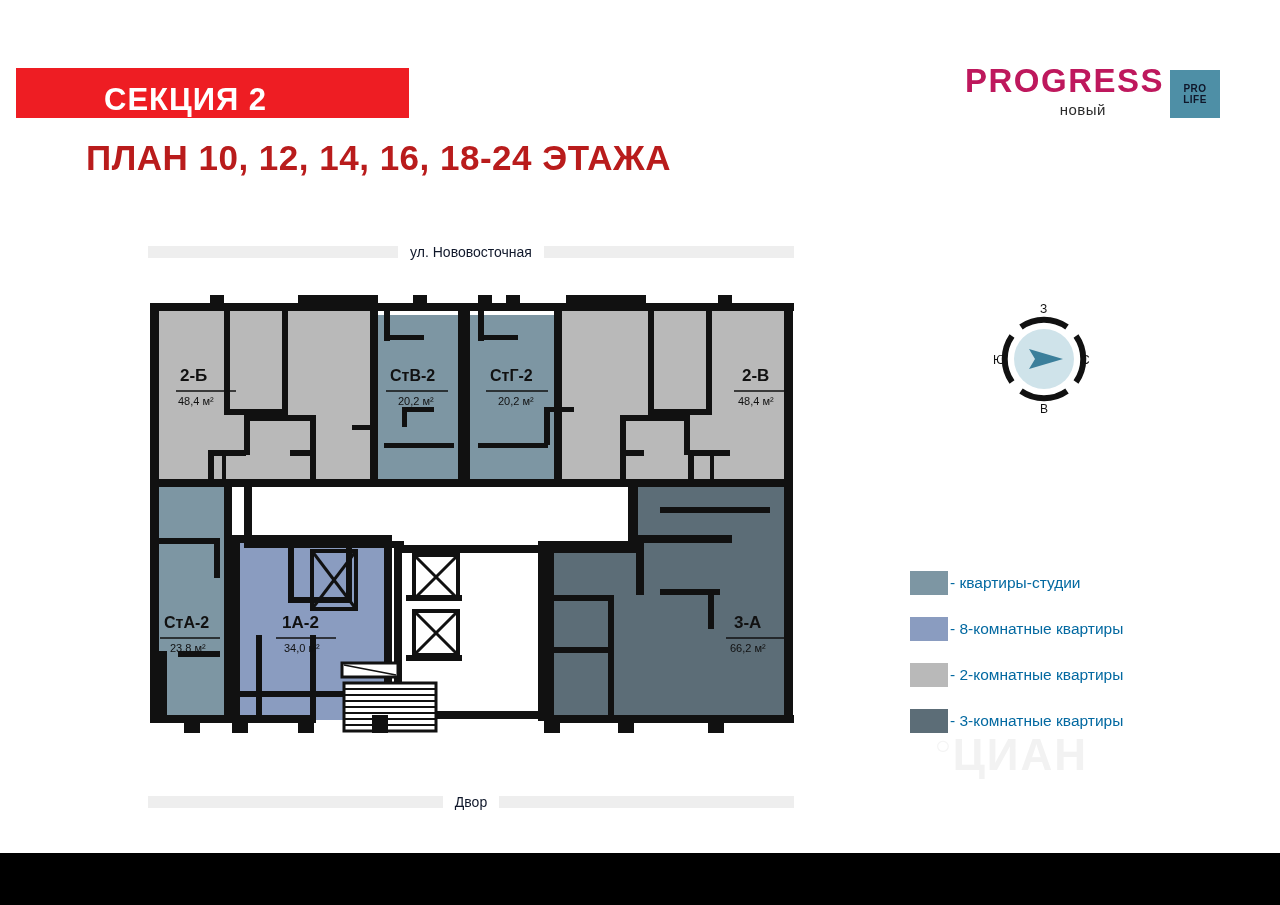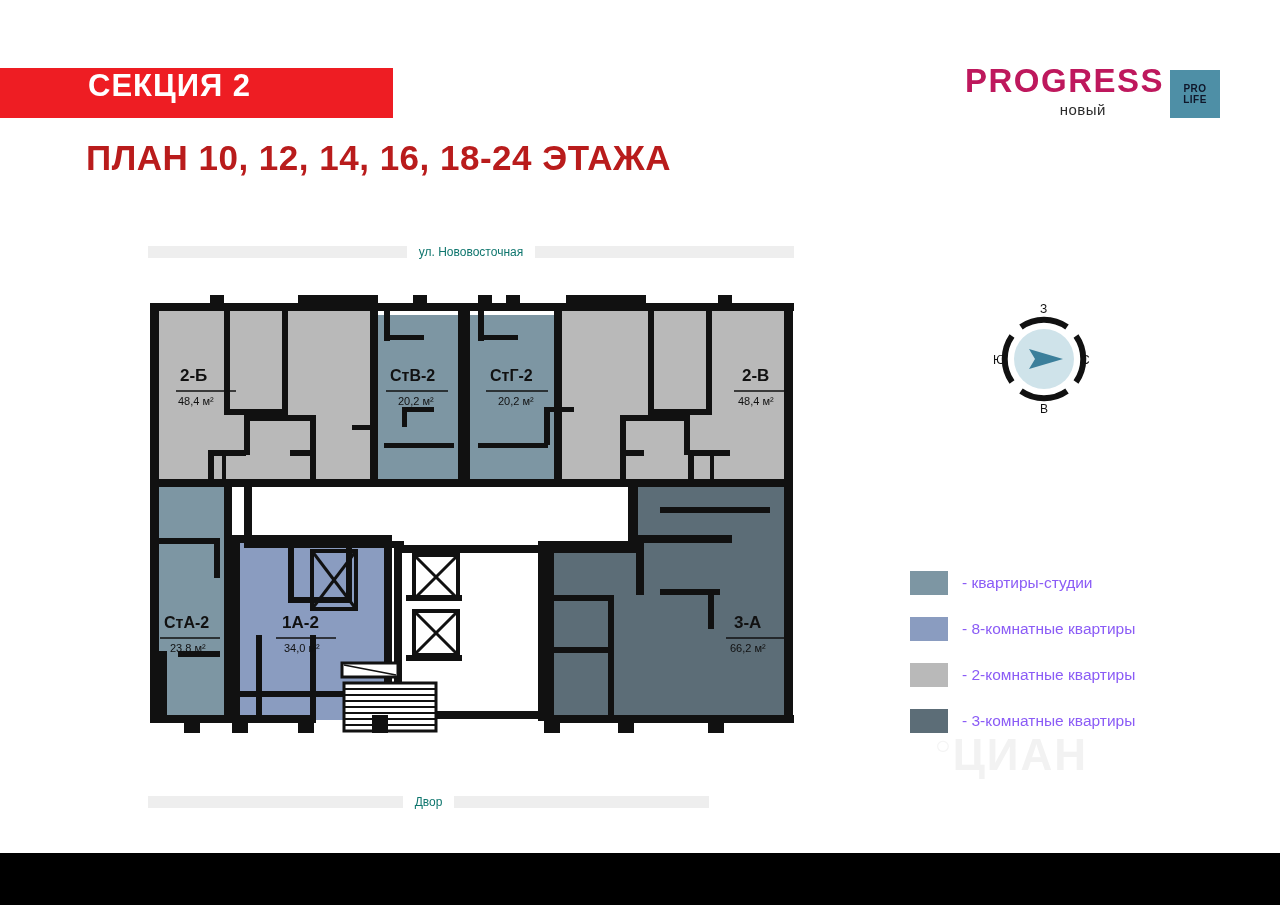--- a/index.html
+++ b/index.html
@@ -9,27 +9,27 @@
     height: 905px;
     background: #ffffff;
     font-family: "Liberation Sans", sans-serif;
     position: relative;
     overflow: hidden;
   }
 
   
   .section-badge {
     position: absolute;
-    left: 0;
+    left: 16px;
     top: 68px;
     width: 393px;
     height: 50px;
     background: #ee1d23;
     display: flex;
-    align-items: flex-start;
+    align-items: flex-end;
   }
   .section-badge span {
     color: #ffffff;
     font-size: 31px;
     font-weight: bold;
     letter-spacing: 1px;
     margin-left: 88px;
   }
   .plan-title {
     position: absolute;
@@ -90,26 +90,26 @@
     position: absolute;
     height: 12px;
     background: #eeeeee;
     display: flex;
     align-items: center;
     justify-content: center;
   }
   .street-bar .lbl {
     background: #ffffff;
     padding: 0 12px;
-    font-size: 12px;
-    color: #0f766e;
+    font-size: 14px;
+    color: #0f172a;
     white-space: nowrap;
   }
   #street-top { left: 148px; top: 246px; width: 646px; }
-  #street-bottom { left: 148px; top: 796px; width: 561px; }
+  #street-bottom { left: 148px; top: 796px; width: 646px; }
 
   
   .plan {
     position: absolute;
     left: 148px;
     top: 295px;
     width: 646px;
     height: 440px;
     text-align: center;
   }
@@ -135,23 +135,23 @@
     display: flex;
     align-items: center;
     height: 46px;
   }
   .legend-swatch {
     width: 38px;
     height: 24px;
     flex: 0 0 auto;
   }
   .legend-label {
-    margin-left: 14px;
+    margin-left: 2px;
     font-size: 15.5px;
-    color: #8b5cf6;
+    color: #0369a1;
     white-space: nowrap;
   }
 
   
   .watermark {
     position: absolute;
     left: 935px;
     top: 730px;
     font-size: 44px;
     color: #f2f2f2;

